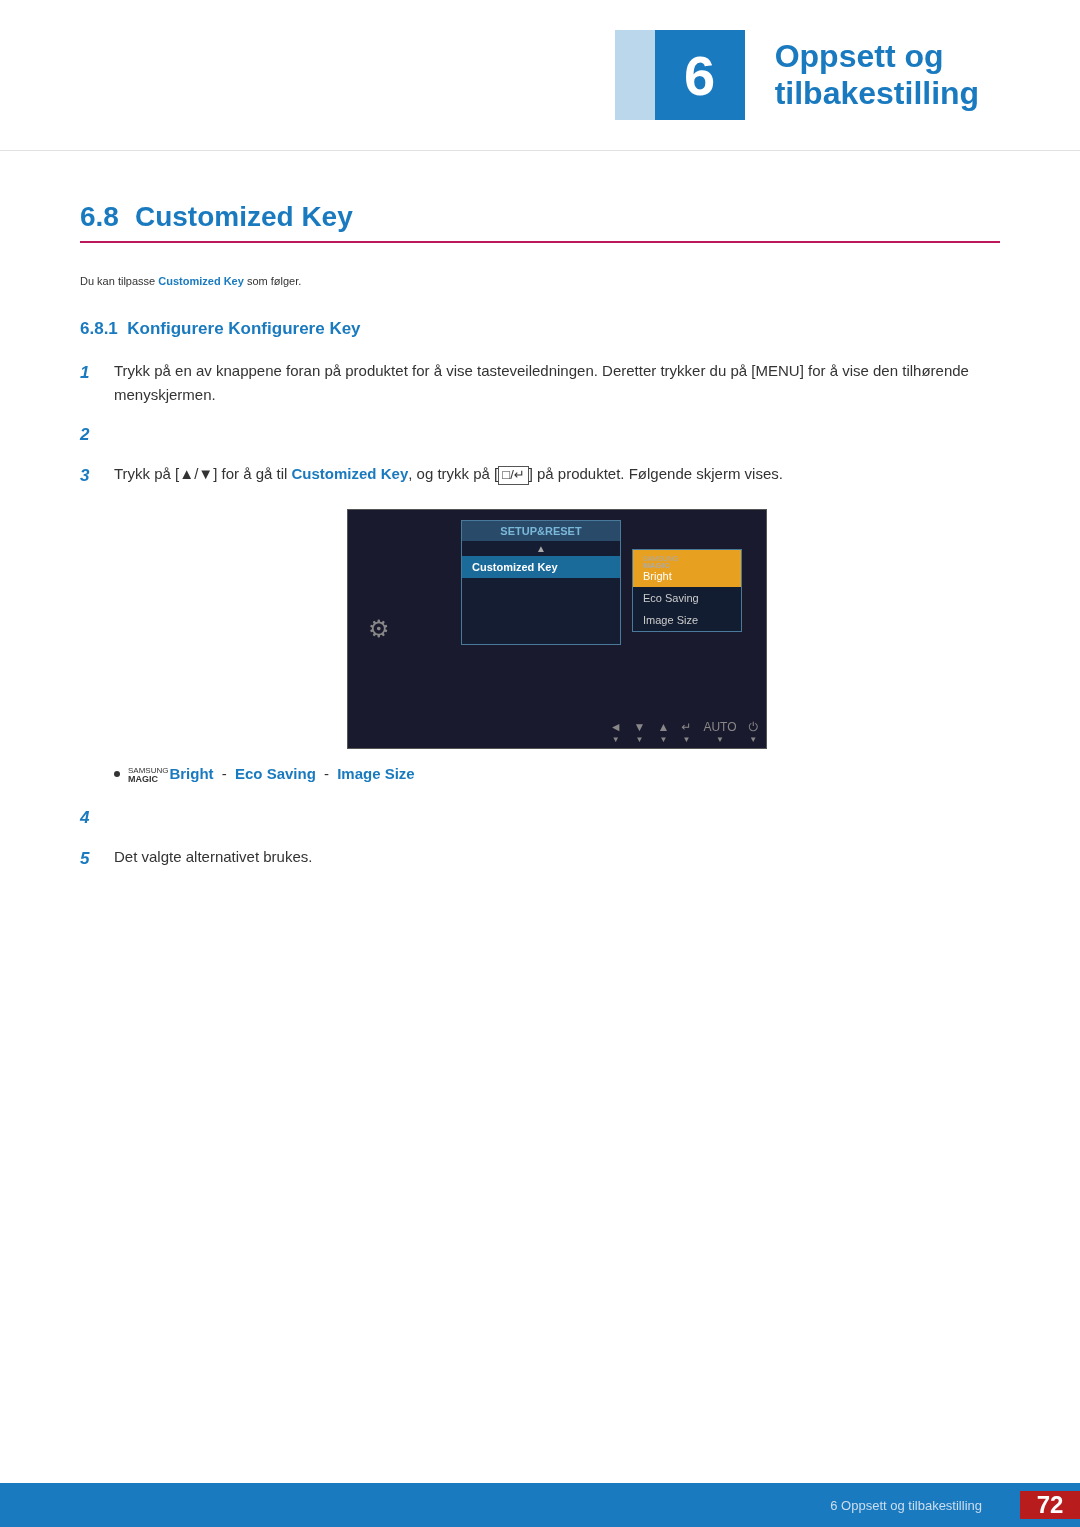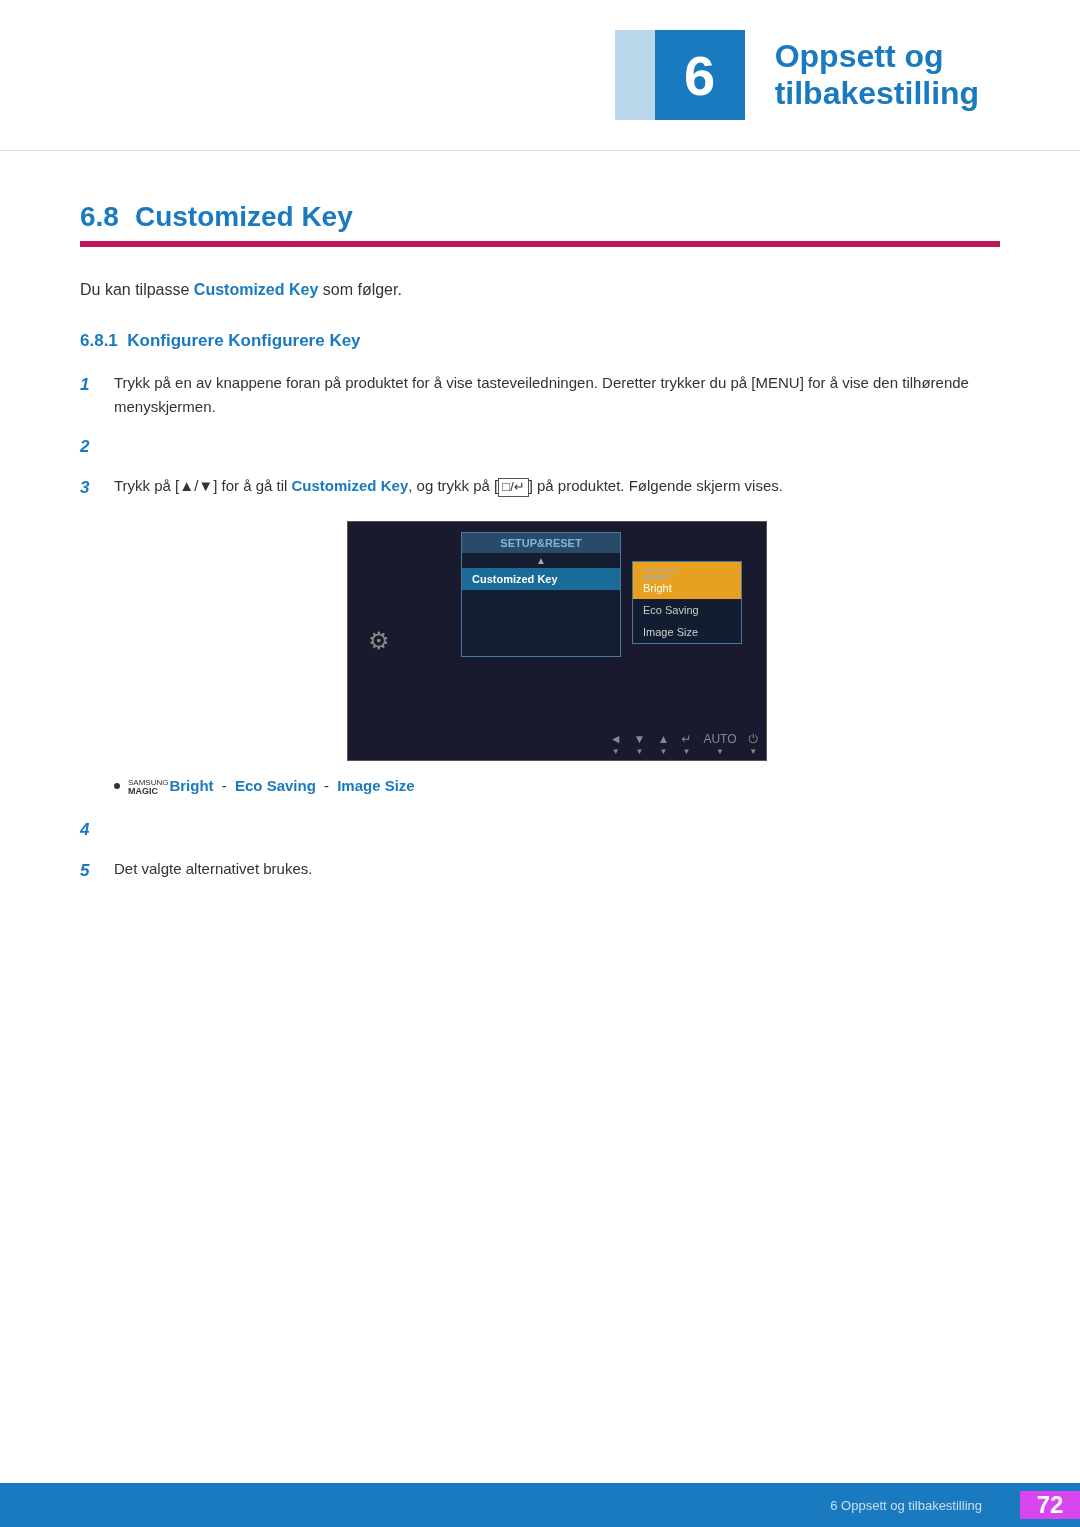--- a/index.html
+++ b/index.html
@@ -74,37 +74,37 @@
       padding: 50px 80px 80px 80px;
     }
 
     
     .section-heading {
       display: flex;
       align-items: baseline;
       gap: 16px;
       margin-bottom: 30px;
       padding-bottom: 8px;
-      border-bottom: 6px solid #be185d;
+      border-bottom: 2px solid #be185d;
     }
     .section-number {
       font-size: 28px;
       font-weight: bold;
       color: #1a7abf;
     }
     .section-title {
       font-size: 28px;
       font-weight: bold;
       color: #1a7abf;
     }
 
     
     .intro-para {
       margin-bottom: 28px;
-      font-size: 16px;
+      font-size: 11px;
       line-height: 1.6;
       color: #333;
     }
     .intro-para strong {
       color: #1a7abf;
     }
 
     
     .subsection-heading {
       font-size: 17px;
@@ -342,21 +342,21 @@
     .footer-text {
       color: #cde;
       font-size: 13px;
       padding-right: 0;
       margin-right: 0;
       flex: 1;
       text-align: right;
       padding-right: 10px;
     }
     .footer-page-box {
-      background: #d946ef;
+      background: #b91c1c;
       width: 60px;
       height: 28px;
       display: flex;
       align-items: center;
       justify-content: center;
     }
     .footer-page-num {
       color: #ffffff;
       font-size: 24px;
       font-weight: bold;

